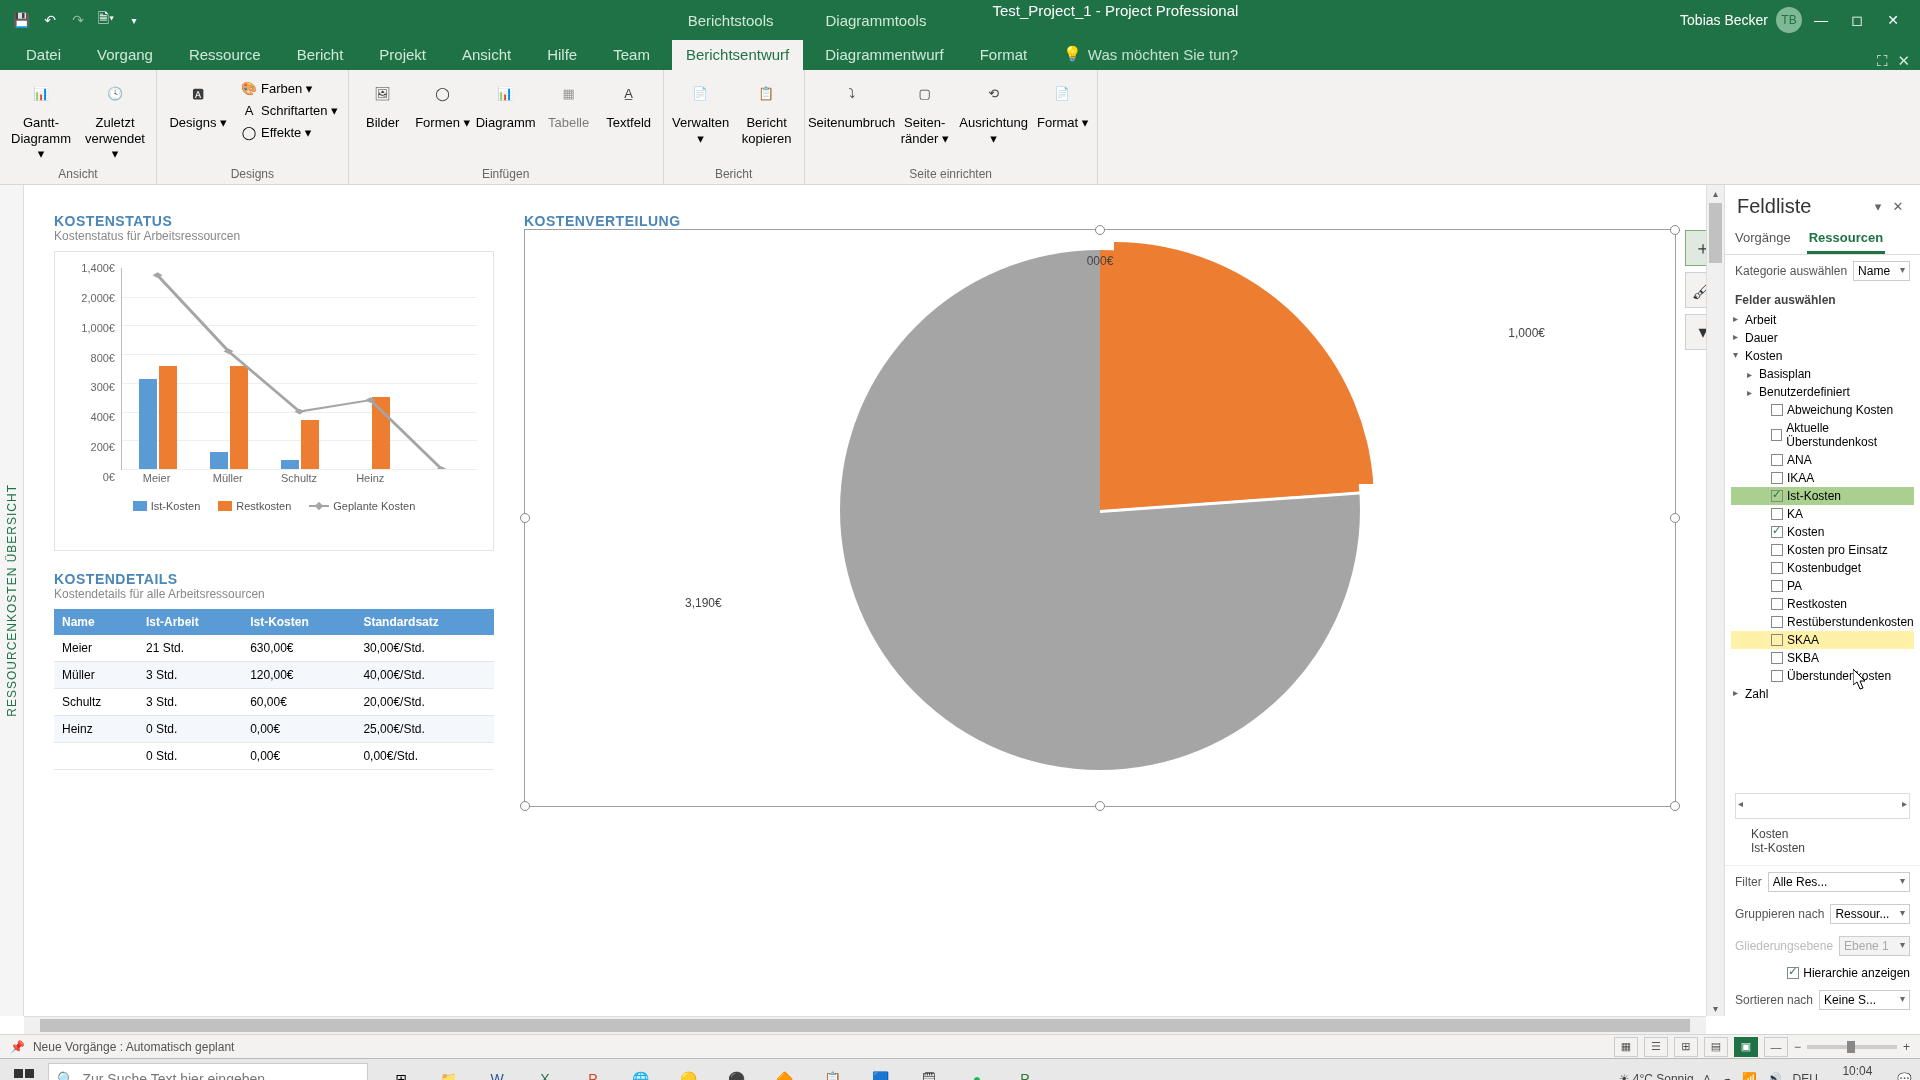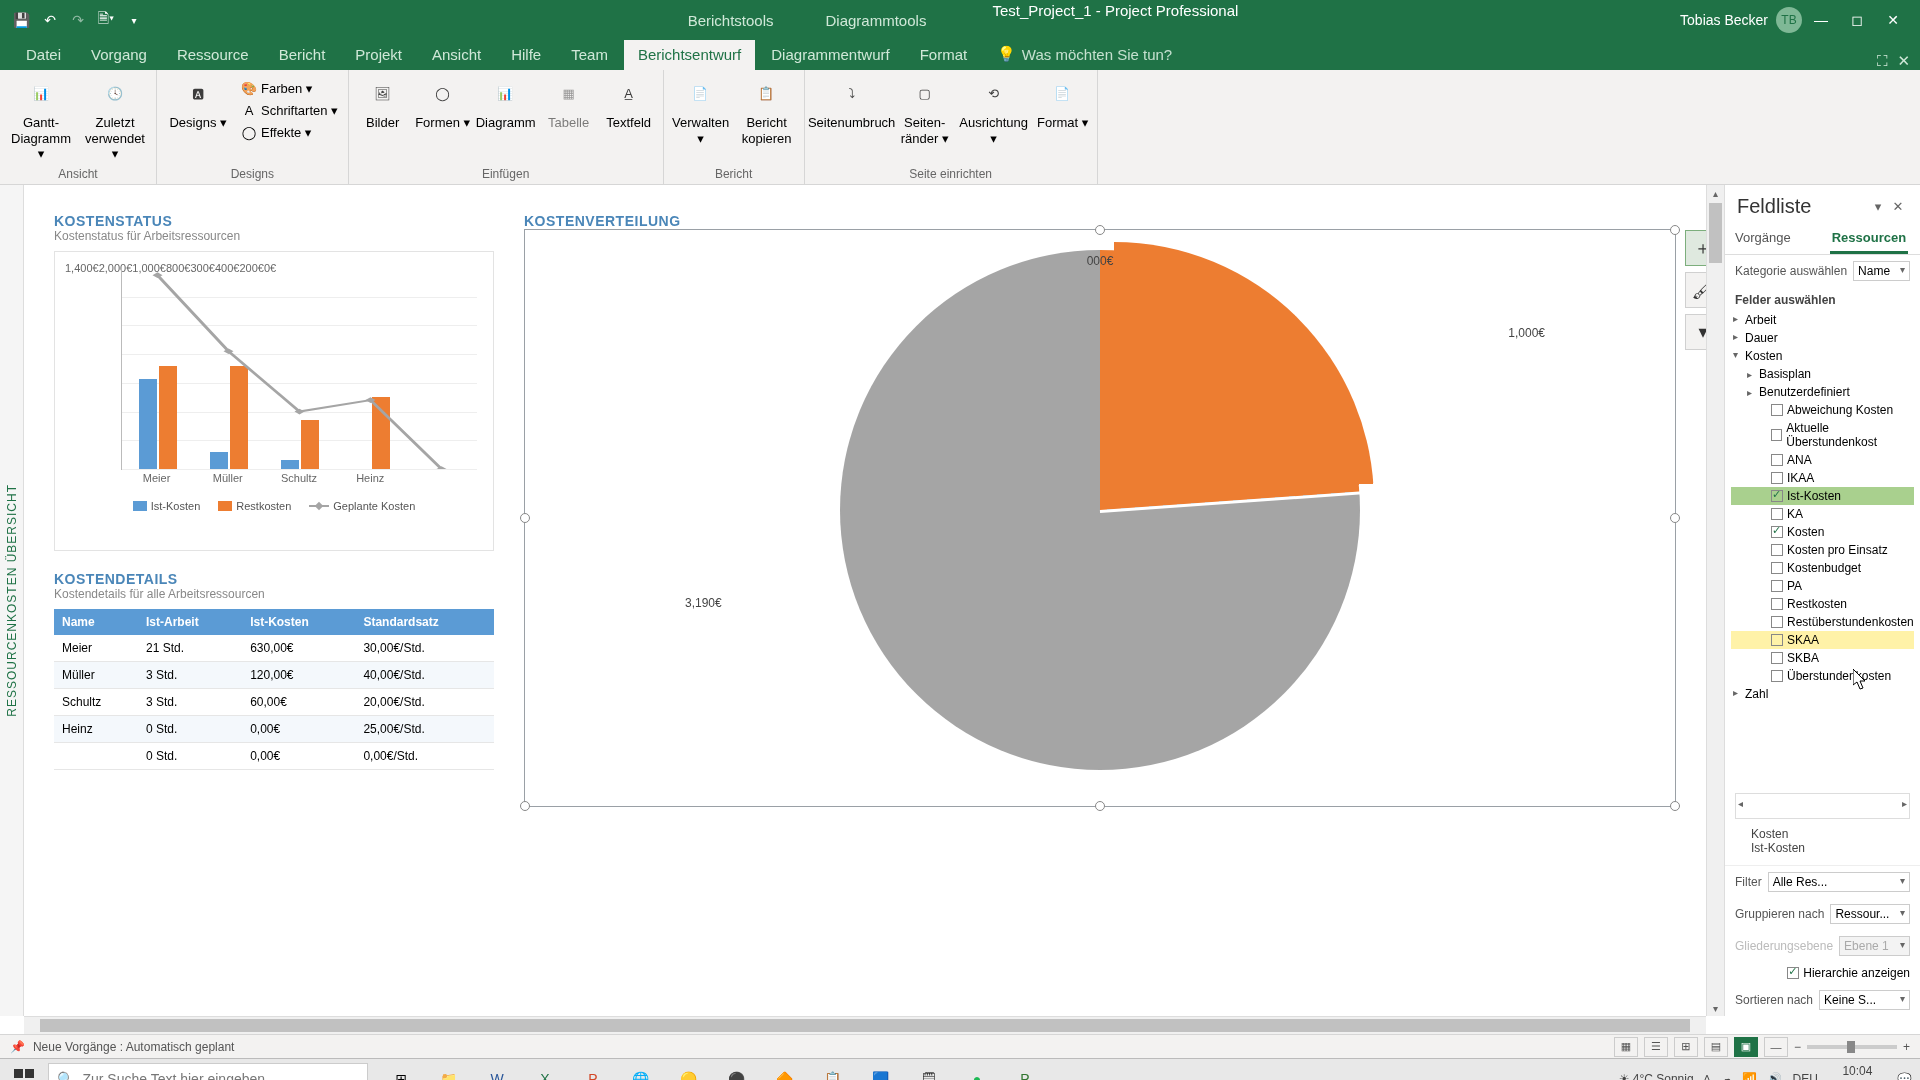--- a/index.html
+++ b/index.html
@@ -11,21 +11,21 @@
 .tb-icon { width: 20px; height: 20px; display: inline-flex; align-items: center; justify-content: center; color: #fff; font-size: 14px; }
 .tb-tabs { display: flex; gap: 40px; position: absolute; left: 50%; transform: translateX(-50%); font-size: 15px; }
 .tb-tab { color: #d0e8d8; padding: 10px 6px; }
 .tb-title { color: #fff; margin-left: 20px; }
 .tb-right { margin-left: auto; display: flex; align-items: center; gap: 2px; padding-right: 10px; }
 .tb-user { display: flex; align-items: center; gap: 8px; font-size: 14px; }
 .tb-avatar { width: 26px; height: 26px; border-radius: 50%; background: #7fb896; display: flex; align-items: center; justify-content: center; font-size: 12px; color: #1f7246; }
 .tb-winbtn { width: 34px; height: 28px; display: flex; align-items: center; justify-content: center; color: #fff; font-size: 14px; }
 
 
-.menutabs { height: 30px; background: #1f7246; display: flex; align-items: flex-end; color: #d0e8d8; padding-left: 12px; gap: 2px; font-size: 15px; }
+.menutabs { height: 30px; background: #1f7246; display: flex; align-items: flex-end; color: #d0e8d8; padding-left: 12px; gap: 8px; font-size: 15px; }
 .menutab { padding: 6px 14px 7px 14px; cursor: pointer; }
 .menutab.active { background: #f3f2f1; color: #1f7246; }
 .menutab.tell { color: #c5e0cf; display: flex; align-items: center; gap: 6px; }
 .menutabs-right { margin-left: auto; display: flex; gap: 10px; padding-right: 10px; color: #d0e8d8; }
 
 
 .ribbon { height: 115px; background: #f3f2f1; border-bottom: 1px solid #d6d6d6; display: flex; }
 .rgroup { border-right: 1px solid #d6d6d6; display: flex; flex-direction: column; padding: 4px 6px 0 6px; }
 .rgroup-row { display: flex; align-items: flex-start; gap: 4px; flex: 1; }
 .rbtn-lg { display: flex; flex-direction: column; align-items: center; justify-content: flex-start; width: 70px; padding-top: 2px; font-size: 13px; text-align: center; line-height: 1.2; cursor: pointer; }
@@ -48,21 +48,21 @@
 .report-grid { display: flex; gap: 30px; }
 .col-left { width: 440px; display: flex; flex-direction: column; gap: 20px; }
 .col-right { flex: 1; }
 
 .section-title { font-size: 14px; color: #4a86b8; letter-spacing: 0.5px; font-weight: 600; }
 .section-sub { font-size: 12px; color: #888; margin-bottom: 8px; }
 
 
 .barchart-card { border: 1px solid #e3e3e3; padding: 10px; height: 300px; }
 .barchart { height: 230px; position: relative; }
-.bc-y { position: absolute; left: 0; top: 0; bottom: 36px; width: 56px; display: flex; flex-direction: row; justify-content: space-between; font-size: 11px; color: #666; text-align: right; padding-right: 6px; }
+.bc-y { position: absolute; left: 0; top: 0; bottom: 9px; width: 56px; display: flex; flex-direction: column; justify-content: space-between; font-size: 11px; color: #666; text-align: right; padding-right: 6px; }
 .bc-plot { position: absolute; left: 56px; right: 6px; top: 6px; bottom: 22px; border-left: 1px solid #bbb; border-bottom: 1px solid #bbb; }
 .bc-grid { position: absolute; left: 0; right: 0; border-top: 1px solid #eee; }
 .bc-bars { position: absolute; left: 0; right: 0; bottom: 0; top: 0; display: flex; }
 .bc-group { flex: 1; display: flex; align-items: flex-end; justify-content: center; gap: 2px; position: relative; }
 .bar-ist { width: 18px; background: #5b9bd5; }
 .bar-rest { width: 18px; background: #ed7d31; }
 .bc-x { position: absolute; left: 56px; right: 6px; bottom: 0; height: 20px; display: flex; font-size: 11px; color: #666; }
 .bc-x span { flex: 1; text-align: center; }
 .bc-line { position: absolute; pointer-events: none; }
 .bc-legend { display: flex; gap: 18px; justify-content: center; font-size: 11px; margin-top: 8px; color: #555; }
@@ -90,21 +90,21 @@
 .chart-tool { width: 36px; height: 36px; background: #f3f2f1; border: 1px solid #d0d0d0; display: flex; align-items: center; justify-content: center; cursor: pointer; font-size: 18px; color: #333; }
 .chart-tool.active { background: #dfe9df; border-color: #7cae7c; }
 
 
 .panel { width: 196px; border-left: 1px solid #ddd; background: #fff; display: flex; flex-direction: column; font-size: 13px; }
 .panel-head { padding: 10px 12px 6px 12px; display: flex; align-items: center; }
 .panel-head h3 { font-size: 20px; font-weight: 400; color: #333; flex: 1; }
 .panel-head .pbtn { width: 20px; text-align: center; color: #666; cursor: pointer; }
 .ptabs { display: flex; border-bottom: 1px solid #ddd; font-size: 13px; padding: 0 8px; gap: 14px; }
 .ptab { padding: 6px 2px; color: #555; cursor: pointer; border-bottom: 3px solid transparent; }
-.ptab.active { color: #1f7246; border-bottom-color: #1f7246; font-weight: 600; margin-left: 23px; }
+.ptab.active { color: #1f7246; border-bottom-color: #1f7246; font-weight: 600; }
 .prow { display: flex; align-items: center; padding: 6px 10px; gap: 6px; }
 .prow label { font-size: 12px; color: #555; }
 .psel { flex: 1; border: 1px solid #ccc; font-size: 12px; padding: 2px 18px 2px 4px; background: #fff; position: relative; }
 .psel::after { content: '▾'; position: absolute; right: 4px; top: 2px; color: #666; font-size: 10px; }
 .psel.disabled { background: #f3f3f3; color: #aaa; }
 .psection { padding: 6px 10px 2px 10px; font-weight: 600; font-size: 12px; color: #444; }
 .ptree { flex: 1; overflow: auto; padding: 2px 6px; font-size: 12px; }
 .tnode { padding: 2px 0 2px 14px; position: relative; cursor: pointer; }
 .tnode::before { content: '▸'; position: absolute; left: 2px; top: 2px; font-size: 10px; color: #666; }
 .tnode.open::before { content: '▾'; }

